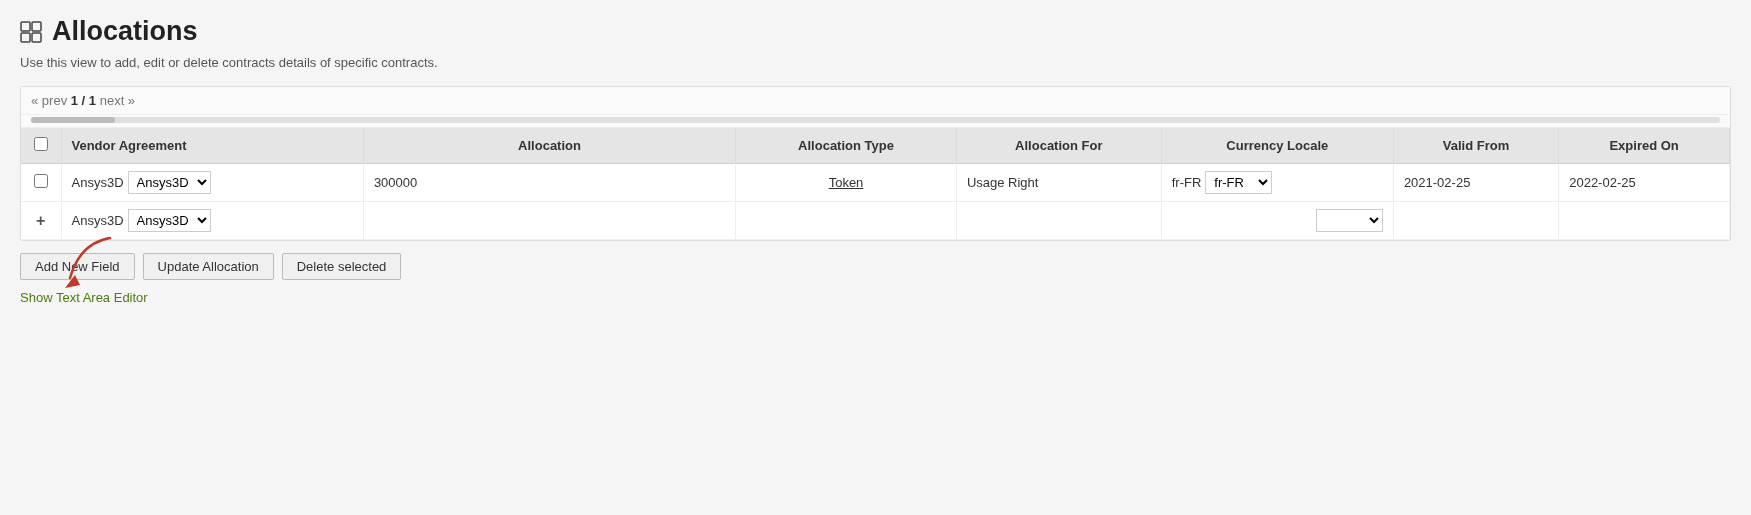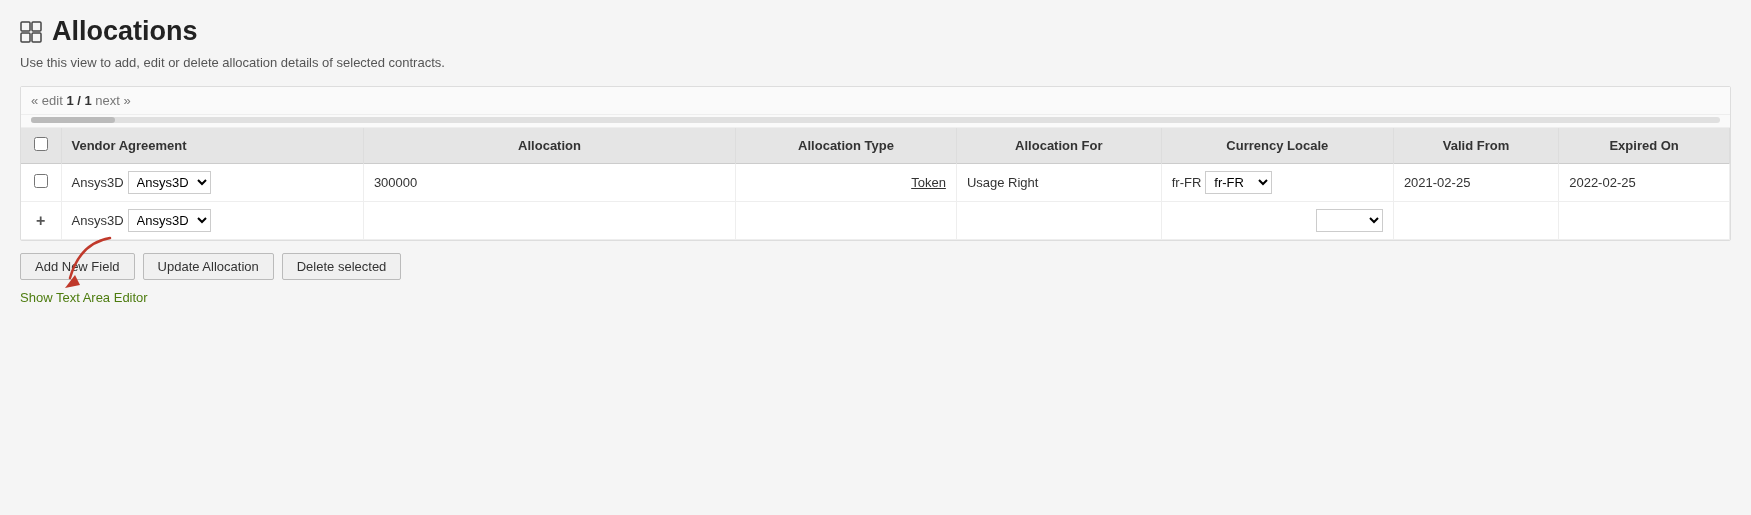--- a/index.html
+++ b/index.html
@@ -115,21 +115,21 @@
     .add-row-td {
       text-align: center;
       font-size: 16px;
       font-weight: bold;
       color: #555;
     }
     .text-right {
       text-align: left;
     }
     .text-center {
-      text-align: right;
+      text-align: center;
       text-decoration: underline;
     }
     .actions-row {
       display: flex;
       align-items: center;
       gap: 8px;
       padding: 12px 0 8px 0;
     }
     .btn {
       padding: 5px 14px;
@@ -176,27 +176,27 @@
     <svg width="22" height="22" viewBox="0 0 22 22" fill="none" xmlns="http://www.w3.org/2000/svg">
       <rect x="1" y="1" width="9" height="9" rx="1" stroke="#444" stroke-width="1.5" fill="none"></rect>
       <rect x="12" y="1" width="9" height="9" rx="1" stroke="#444" stroke-width="1.5" fill="none"></rect>
       <rect x="1" y="12" width="9" height="9" rx="1" stroke="#444" stroke-width="1.5" fill="none"></rect>
       <rect x="12" y="12" width="9" height="9" rx="1" stroke="#444" stroke-width="1.5" fill="none"></rect>
     </svg>
   </span>
   <h1 class="page-title">Allocations</h1>
 </div>
 
-<p class="page-description">Use this view to add, edit or delete allocation details of selected contracts.</p>
+<p class="page-description">Use this view to add, edit or delete contracts details of specific contracts.</p>
 
 
 <div class="table-container">
 
   <div class="pagination-bar">
-    <span style="cursor:pointer; color:#777;">« edit</span>
+    <span style="cursor:pointer; color:#777;">« prev</span>
     <span> </span>
     <span class="current">1 / 1</span>
     <span> </span>
     <span style="cursor:pointer; color:#777;">next »</span>
   </div>
 
   <div class="progress-bar-row">
     <div class="progress-bar-track">
       <div class="progress-bar-fill"></div>
     </div>

